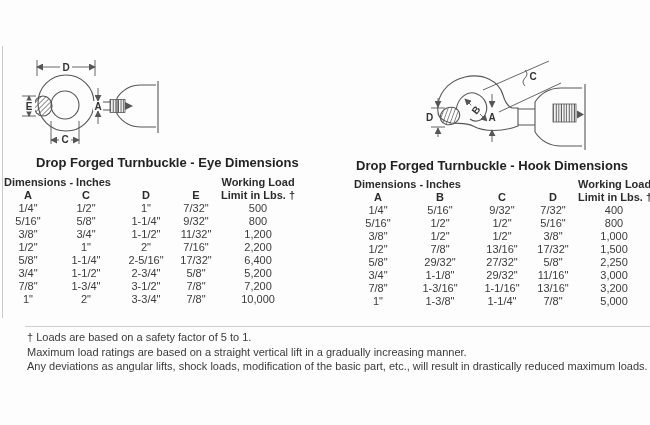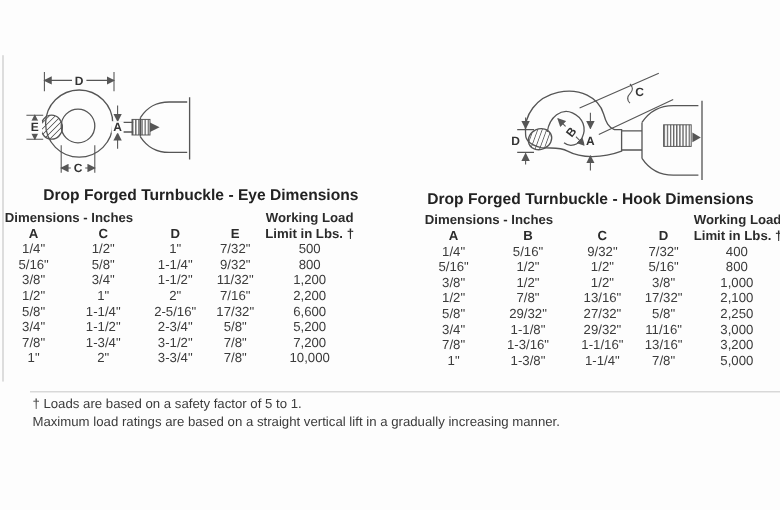--- a/index.html
+++ b/index.html
@@ -172,21 +172,21 @@
           <td>1"</td>
           <td>2"</td>
           <td>7/16"</td>
           <td>2,200</td>
         </tr>
         <tr>
           <td>5/8"</td>
           <td>1-1/4"</td>
           <td>2-5/16"</td>
           <td>17/32"</td>
-          <td>6,600</td>
+          <td>6,400</td>
         </tr>
         <tr>
           <td>3/4"</td>
           <td>1-1/2"</td>
           <td>2-3/4"</td>
           <td>5/8"</td>
           <td>5,200</td>
         </tr>
         <tr>
           <td>7/8"</td>
@@ -246,21 +246,21 @@
           <td>1/2"</td>
           <td>1/2"</td>
           <td>3/8"</td>
           <td>1,000</td>
         </tr>
         <tr>
           <td>1/2"</td>
           <td>7/8"</td>
           <td>13/16"</td>
           <td>17/32"</td>
-          <td>2,100</td>
+          <td>1,500</td>
         </tr>
         <tr>
           <td>5/8"</td>
           <td>29/32"</td>
           <td>27/32"</td>
           <td>5/8"</td>
           <td>2,250</td>
         </tr>
         <tr>
           <td>3/4"</td>
@@ -284,15 +284,16 @@
           <td>5,000</td>
         </tr>
       </tbody>
   </table>
 
   <div class="divider"></div>
 
   <div class="footnotes">
     <div>† Loads are based on a safety factor of 5 to 1.</div>
     <div>Maximum load ratings are based on a straight vertical lift in a gradually increasing manner.</div>
+    <div>Any deviations as angular lifts, shock loads, modification of the basic part, etc., will result in drastically reduced maximum loads.</div>
   </div>
 
 </div>
 
 </body></html>

